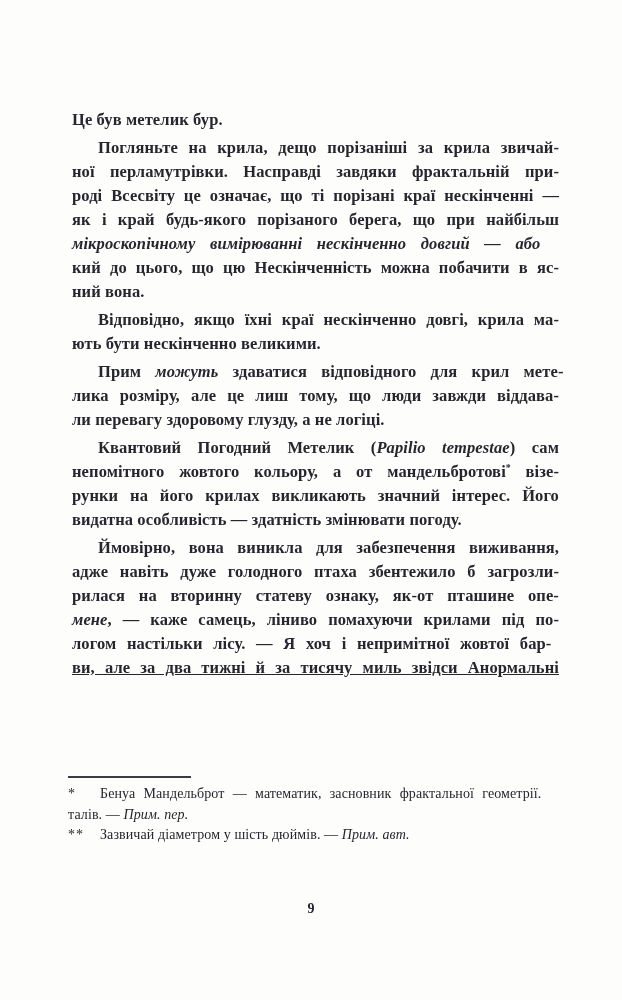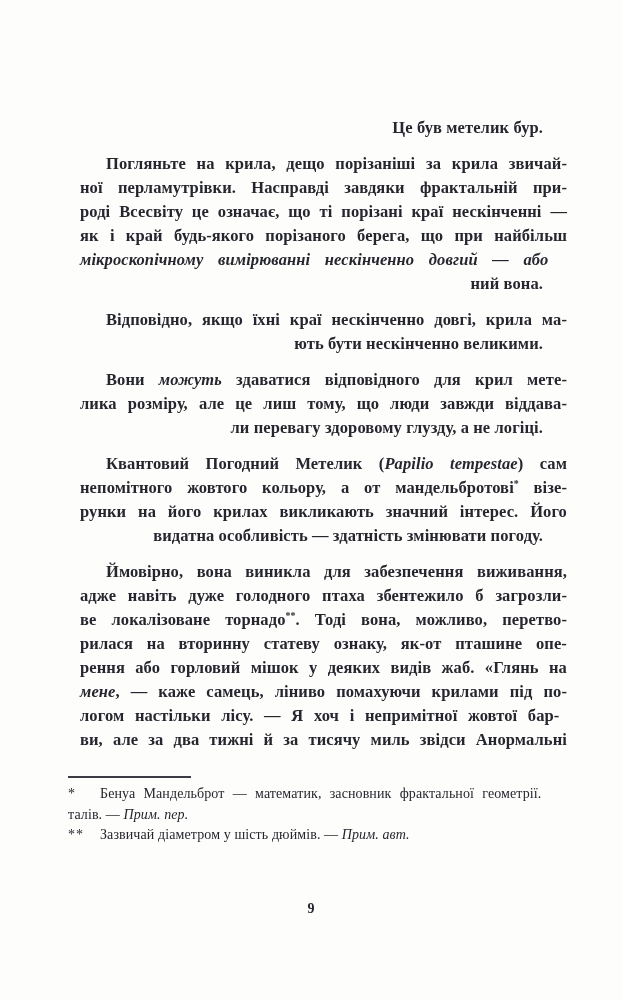--- a/index.html
+++ b/index.html
@@ -17,21 +17,21 @@
   }
   .body-text{
     position:absolute;
     left:68px;top:104px;
     width:487px;
     font-size:16.5px;
     line-height:24px;
     font-weight:700;
     letter-spacing:0.1px;
   }
-  .para{margin:12px;text-align:right;}
+  .para{margin:4px;}
   .line{height:24px;}
   .lw{white-space:nowrap;}
   .line.indent{text-indent:26px;}
   .it{font-style:italic;}
   sup{
     font-size:0.6em;
     vertical-align:super;
     line-height:0;
     letter-spacing:0;
   }
@@ -73,46 +73,45 @@
   <div class="body-text">
       <div class="para">
         <div class="line"><span class="lw"><span>Це був метелик бур.</span></span></div>
       </div>
       <div class="para">
         <div class="line indent just" style="word-spacing: 6.48px;"><span class="lw"><span>Погляньте на крила, дещо порізаніші за крила звичай-</span></span></div>
         <div class="line just" style="word-spacing: 11.05px;"><span class="lw"><span>ної перламутрівки. Насправді завдяки фрактальній при-</span></span></div>
         <div class="line just" style="word-spacing: 4.66px;"><span class="lw"><span>роді Всесвіту це означає, що ті порізані краї нескінченні —</span></span></div>
         <div class="line just" style="word-spacing: 7.03px;"><span class="lw"><span>як і край будь-якого порізаного берега, що при найбільш</span></span></div>
         <div class="line just" style="word-spacing: 10.39px; font-style: italic;"><span class="lw"><span>мікроскопічному вимірюванні нескінченно довгий — або</span></span></div>
+        <div class="line just" style="word-spacing: 4.9px;"><span class="lw"><span>кий до цього, що цю Нескінченність можна побачити в яс-</span></span></div>
         <div class="line"><span class="lw"><span>ний вона.</span></span></div>
       </div>
       <div class="para">
         <div class="line indent just" style="word-spacing: 5.55px;"><span class="lw"><span>Відповідно, якщо їхні краї нескінченно довгі, крила ма-</span></span></div>
         <div class="line"><span class="lw"><span>ють бути нескінченно великими.</span></span></div>
       </div>
       <div class="para">
-        <div class="line indent just" style="word-spacing: 9.9px;"><span class="lw"><span>Вони </span><span class="it">можуть</span><span> здаватися відповідного для крил мете-</span></span></div>
+        <div class="line indent just" style="word-spacing: 9.9px;"><span class="lw"><span>Прим </span><span class="it">можуть</span><span> здаватися відповідного для крил мете-</span></span></div>
         <div class="line just" style="word-spacing: 6.82px;"><span class="lw"><span>лика розміру, але це лиш тому, що люди завжди віддава-</span></span></div>
         <div class="line"><span class="lw"><span>ли перевагу здоровому глузду, а не логіці.</span></span></div>
       </div>
       <div class="para">
         <div class="line indent just" style="word-spacing: 12.08px;"><span class="lw"><span>Квантовий Погодний Метелик (</span><span class="it">Papilio tempestae</span><span>) сам</span></span></div>
         <div class="line just" style="word-spacing: 10.58px;"><span class="lw"><span>непомітного жовтого кольору, а от мандельбротові</span><sup>*</sup><span> візе-</span></span></div>
         <div class="line just" style="word-spacing: 7.6px;"><span class="lw"><span>рунки на його крилах викликають значний інтерес. Його</span></span></div>
         <div class="line"><span class="lw"><span>видатна особливість — здатність змінювати погоду.</span></span></div>
       </div>
       <div class="para">
         <div class="line indent just" style="word-spacing: 9.28px;"><span class="lw"><span>Ймовірно, вона виникла для забезпечення виживання,</span></span></div>
         <div class="line just" style="word-spacing: 7.52px;"><span class="lw"><span>адже навіть дуже голодного птаха збентежило б загрозли-</span></span></div>
-        <div class="line just" style="word-spacing: 10.84px;"><span class="lw"><span>ве локалізоване торнадо</span><sup>**</sup><span>. Тоді вона, можливо, перетво-</span></span></div>
         <div class="line just" style="word-spacing: 9.56px;"><span class="lw"><span>рилася на вторинну статеву ознаку, як-от пташине опе-</span></span></div>
-        <div class="line just" style="word-spacing: 6.09px;"><span class="lw"><span>рення або горловий мішок у деяких видів жаб. «Глянь на</span></span></div>
         <div class="line just" style="word-spacing: 6.77px;"><span class="lw"><span class="it">мене</span><span>, — каже самець, ліниво помахуючи крилами під по-</span></span></div>
         <div class="line just" style="word-spacing: 6.42px;"><span class="lw"><span>логом настільки лісу. — Я хоч і непримітної жовтої бар-</span></span></div>
-        <div class="line just" style="word-spacing: 5.86px;"><span class="lw"><span>ви, але за два тижні й за тисячу миль звідси Анормальні</span></span></div>
+        <div class="line just" style="word-spacing: 5.86px; text-decoration: underline;"><span class="lw"><span>ви, але за два тижні й за тисячу миль звідси Анормальні</span></span></div>
       </div>
     </div>
   <div class="footnote-divider" style="background: rgb(59, 59, 68);"></div>
   <div class="footnotes">
       <div class="footnote">
         <div class="line just" style="word-spacing: 4.61px;"><span class="lw"><span class="fmark">*</span><span>Бенуа Мандельброт — математик, засновник фрактальної геометрії.</span></span></div>
         <div class="line"><span class="lw"><span>талів. — </span><span class="it">Прим. пер.</span></span></div>
       </div>
       <div class="footnote">
         <div class="line"><span class="lw"><span class="fmark">**</span><span>Зазвичай діаметром у шість дюймів. — </span><span class="it">Прим. авт.</span></span></div>

